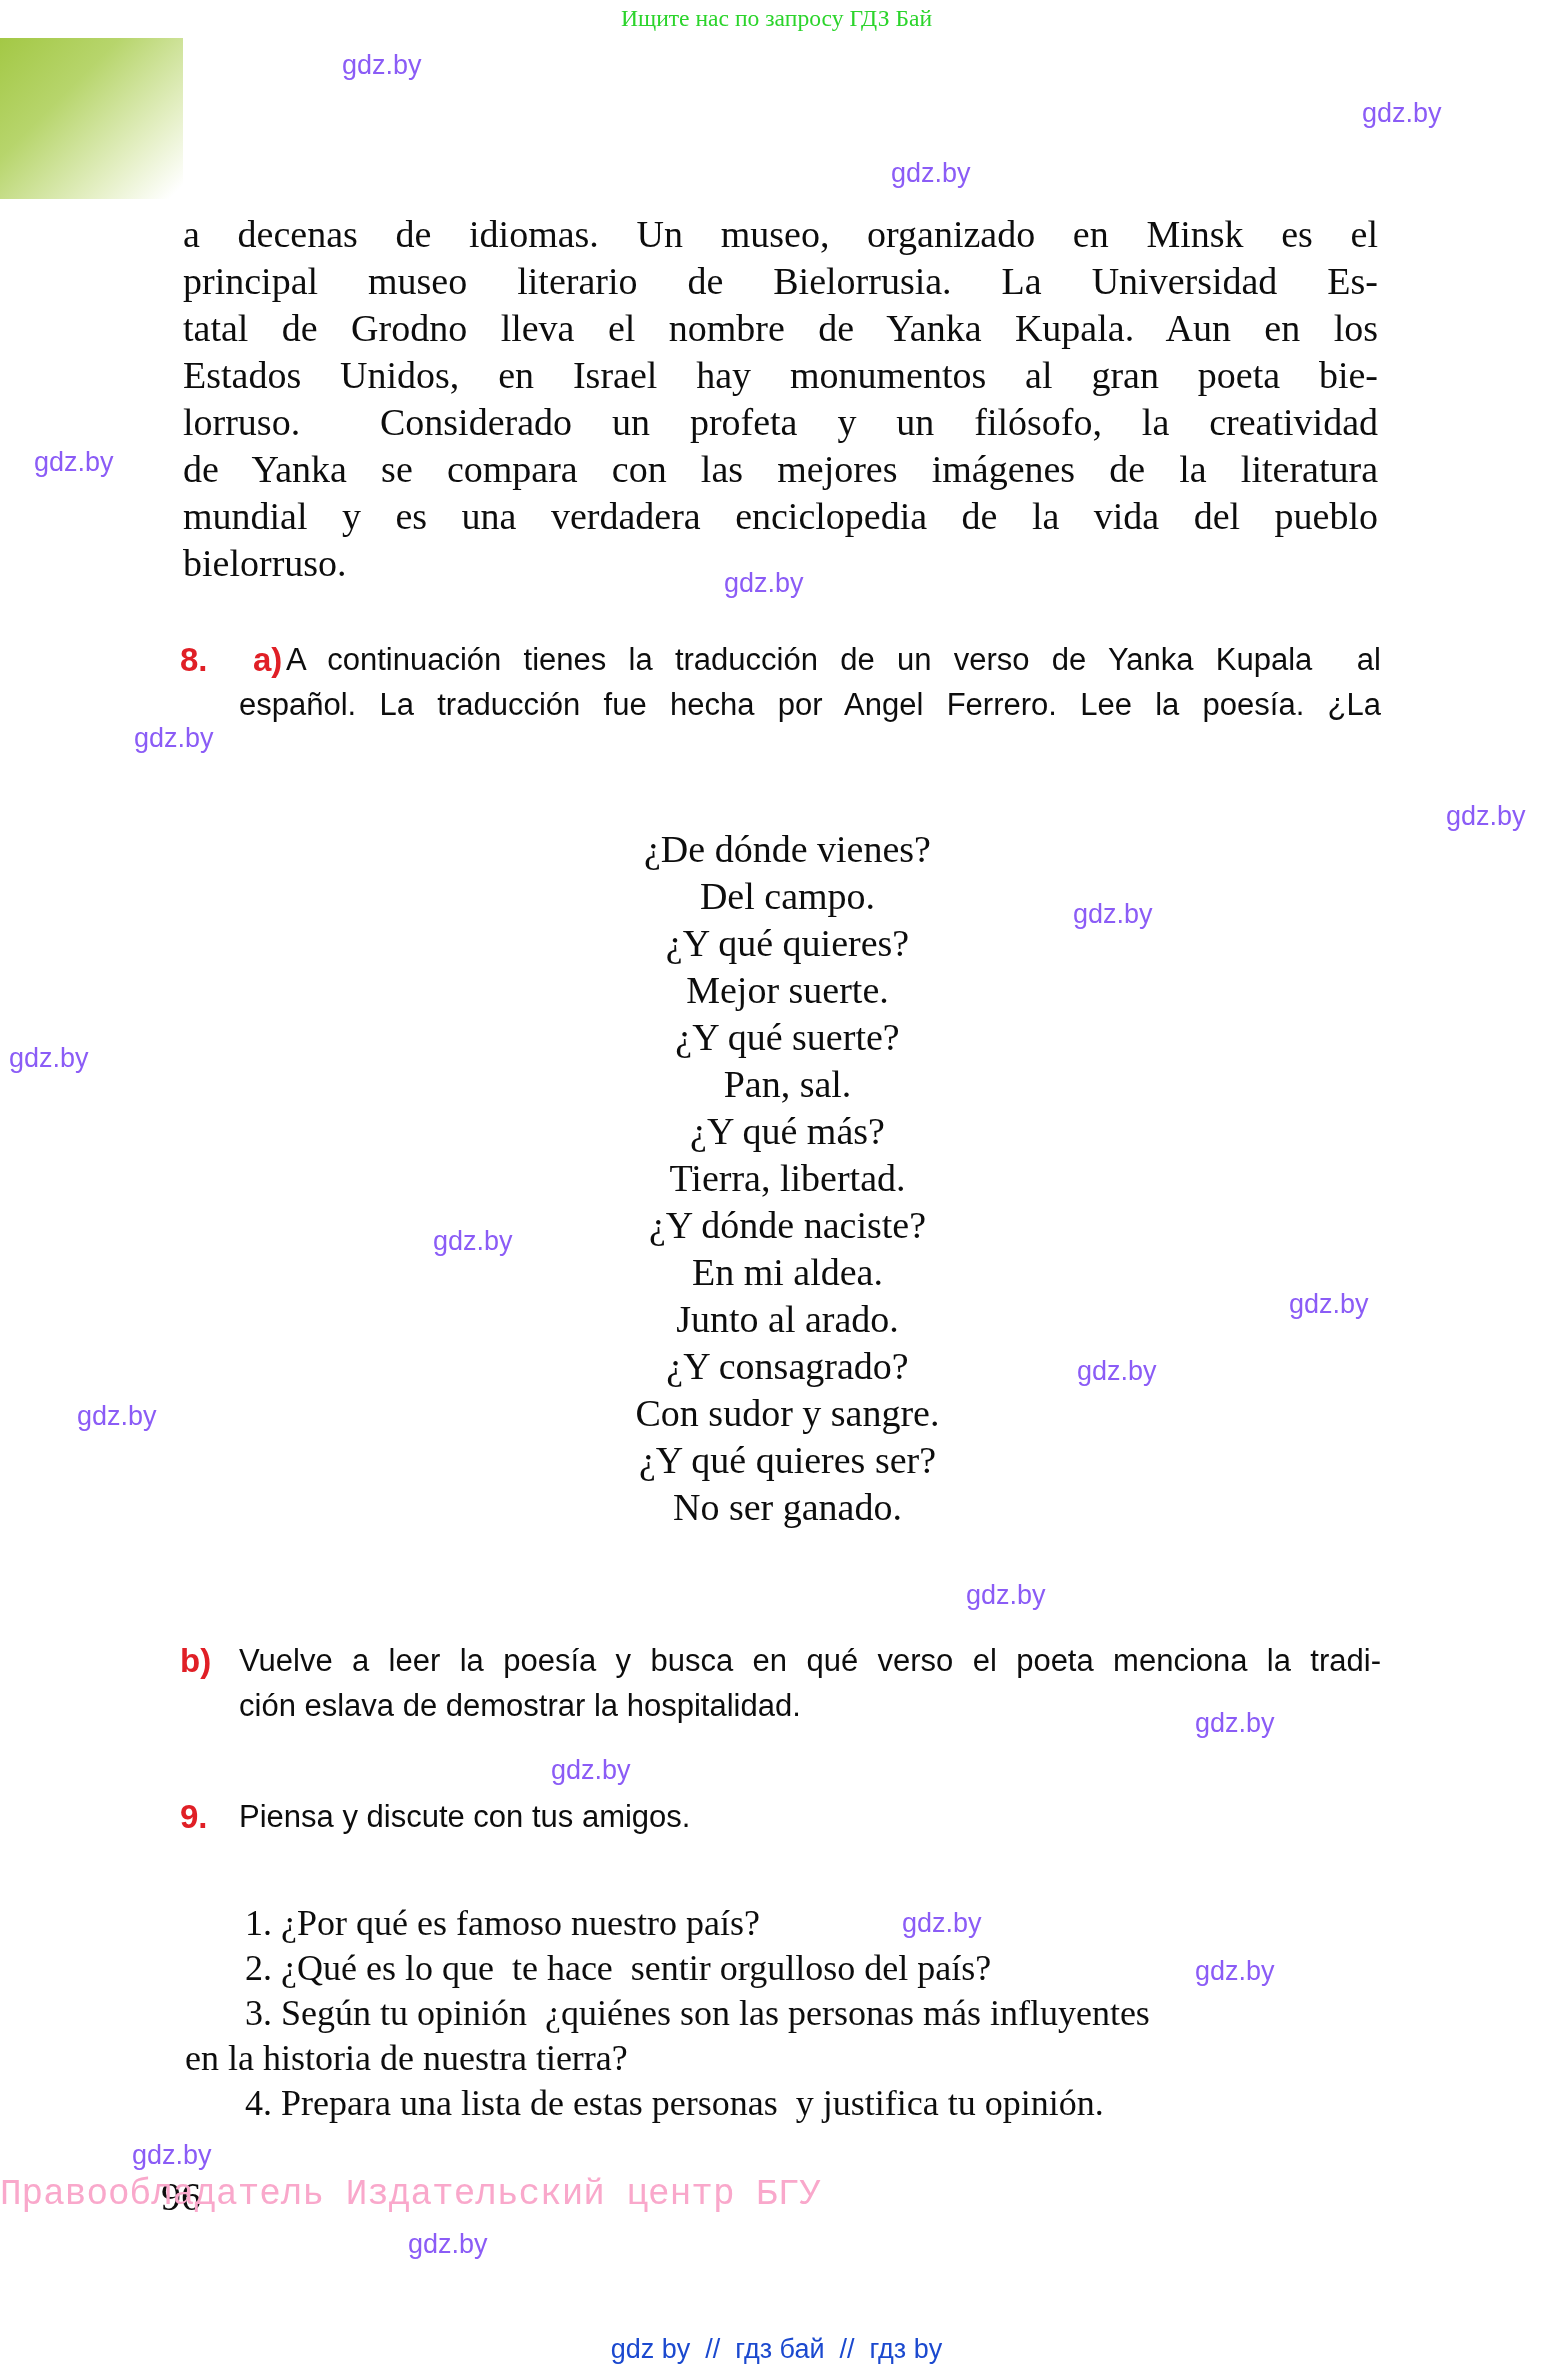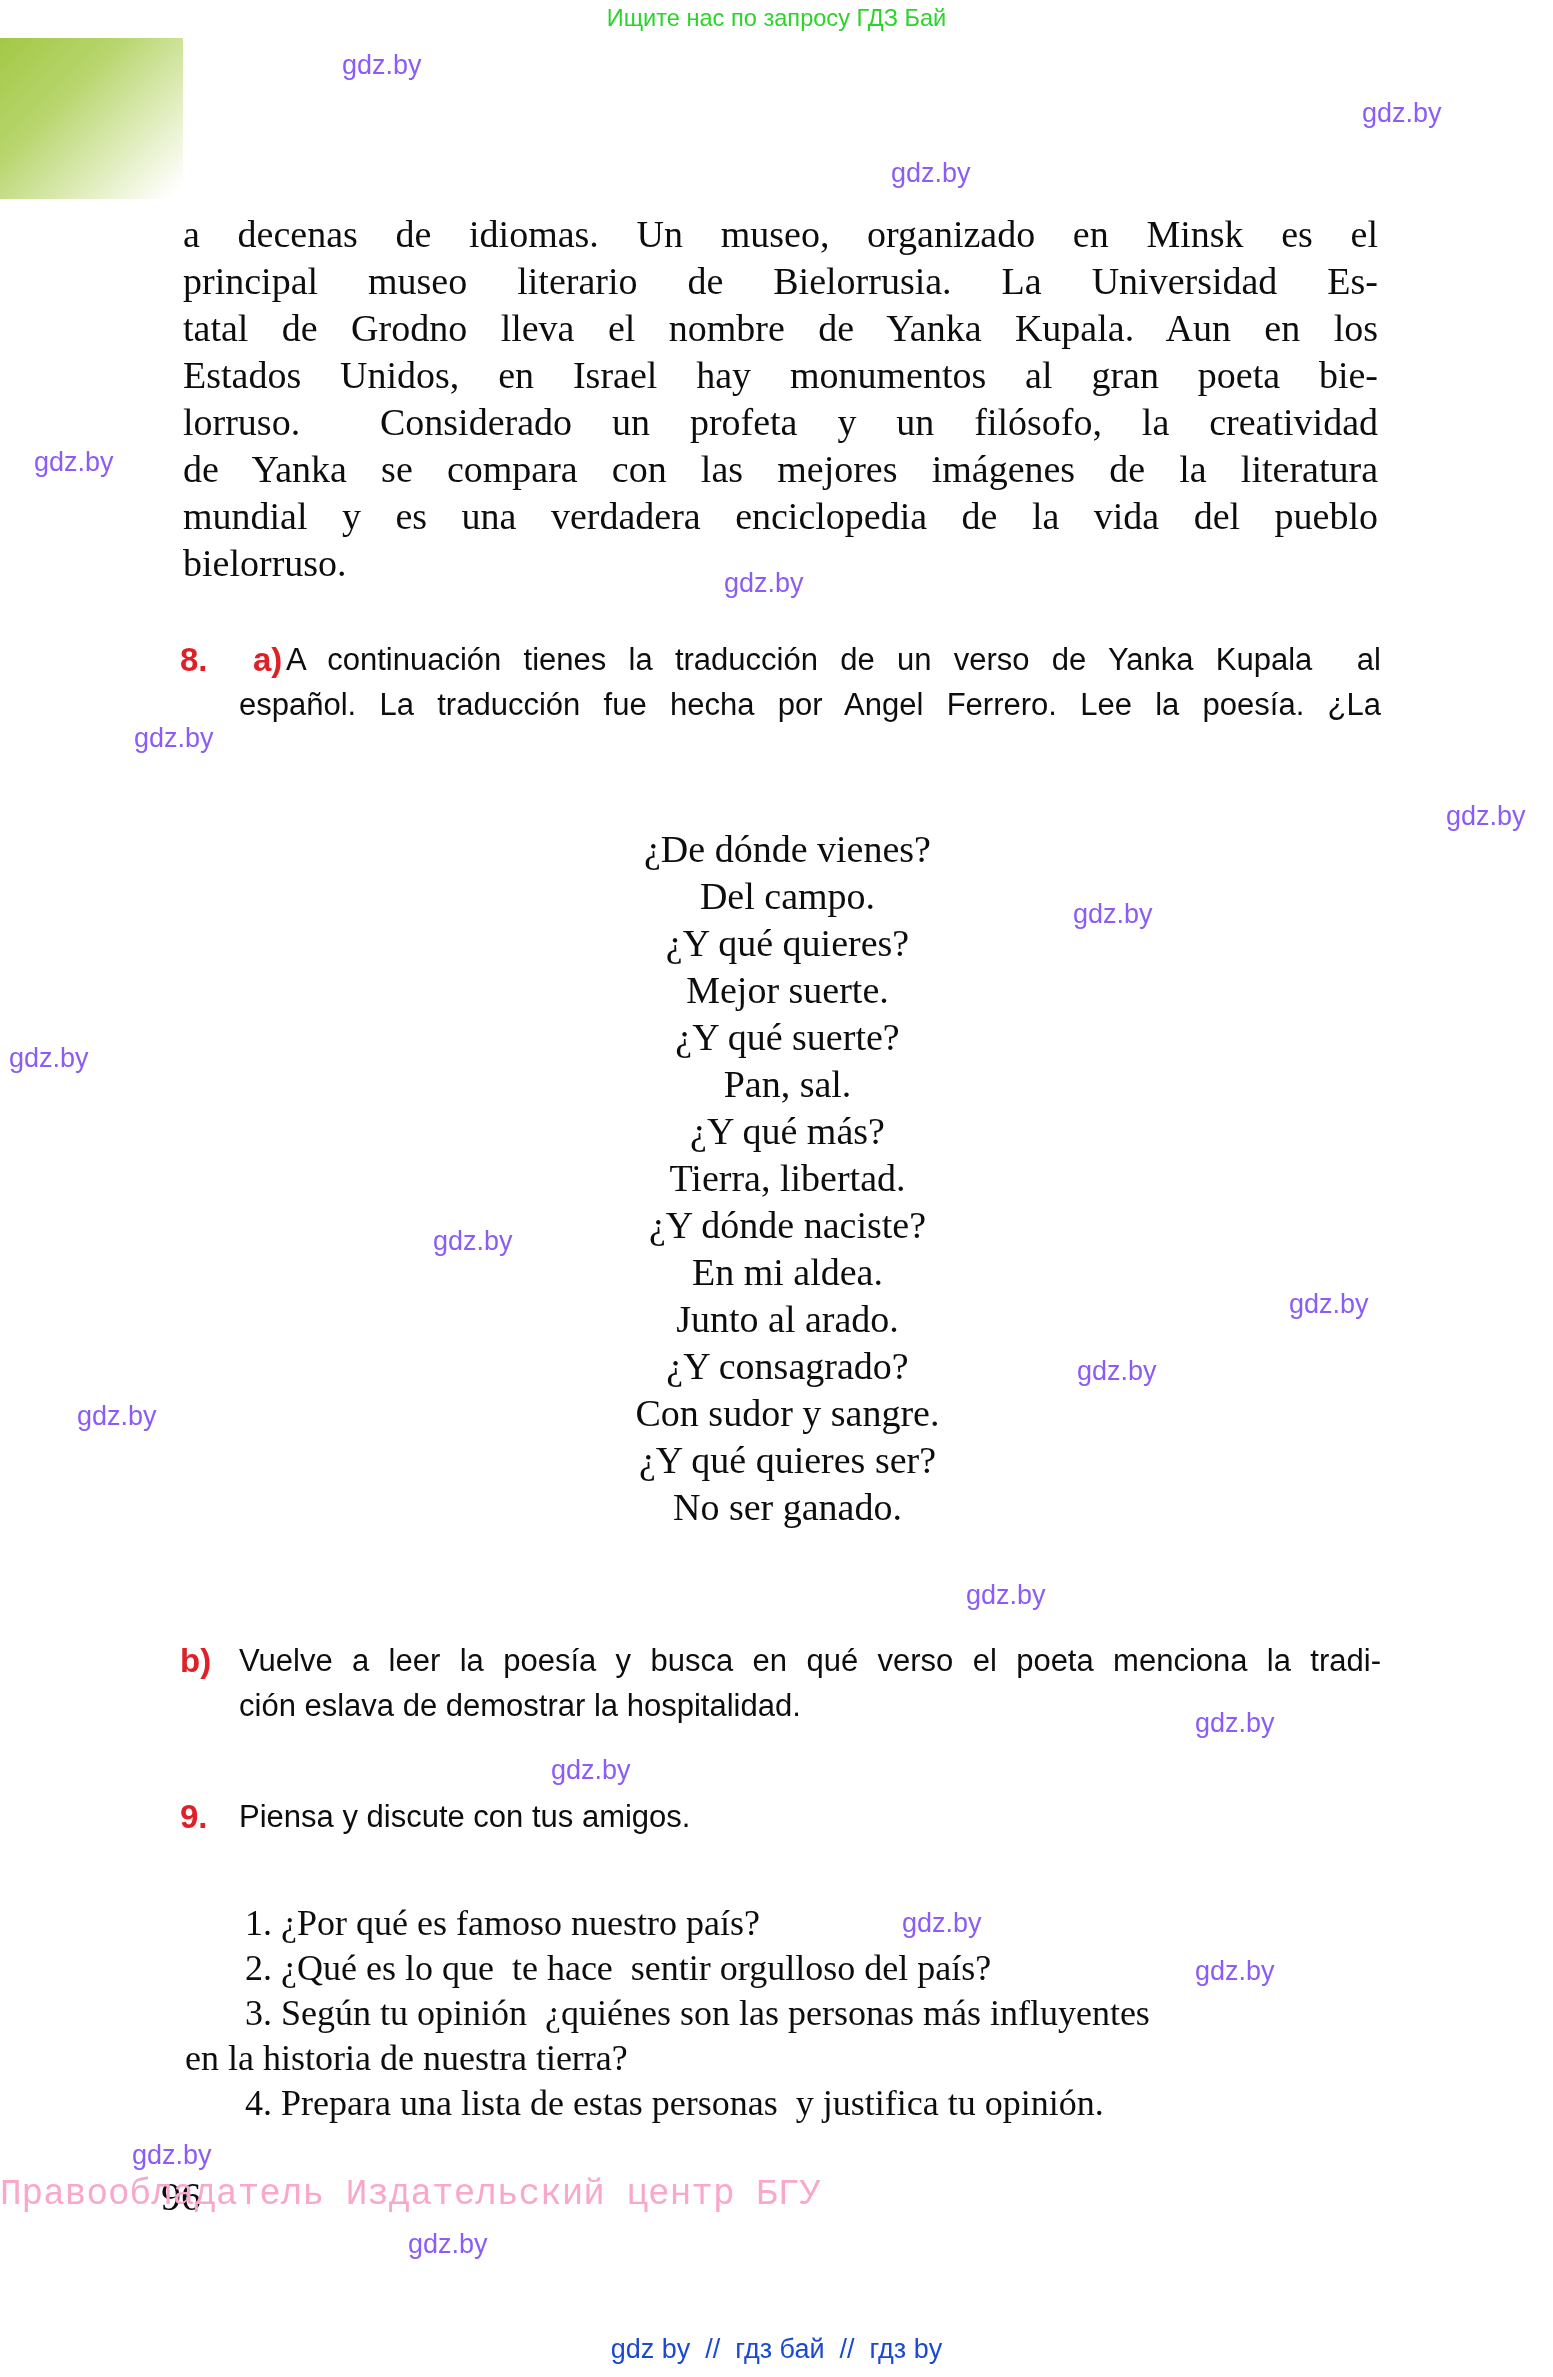--- a/index.html
+++ b/index.html
@@ -4,21 +4,21 @@
 <style>
   html,body { margin:0; padding:0; background:#888; }
   .page {
     position:relative; width:1553px; height:2377px;
     background:#ffffff; overflow:hidden;
     font-family:"Liberation Serif", serif; color:#0d0d0d;
   }
   
   .promo {
     position:absolute; top:5.4px; left:0; width:100%;
-    text-align:center; font-family:Liberation Sans, sans-serif;
+    text-align:center; font-family:Liberation Serif, serif;
     font-size:23.6px; color:#2bd42b;
   }
   
   .green-square {
     position:absolute; left:0; top:38px; width:183px; height:161px;
     background:linear-gradient(135deg,#a3c845 0%,#b7d56c 35%,#e4efc4 72%,#ffffff 96%);
   }
   
   .wm {
     position:absolute; font-family:"Liberation Sans", sans-serif;

